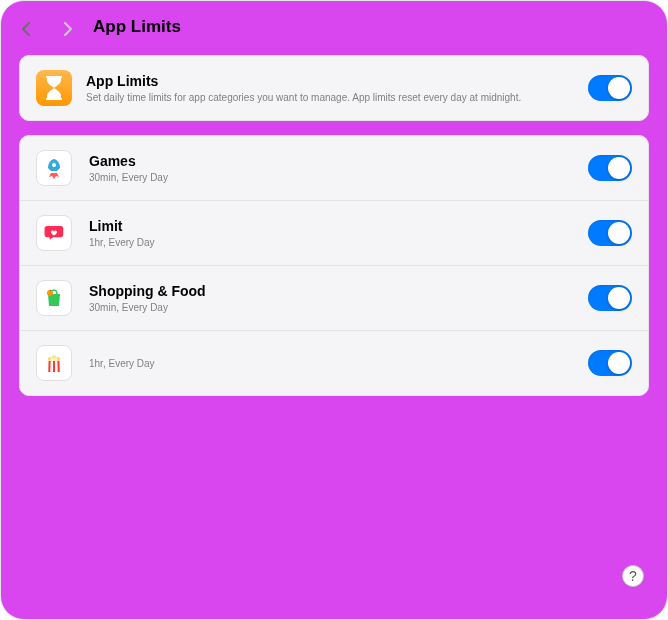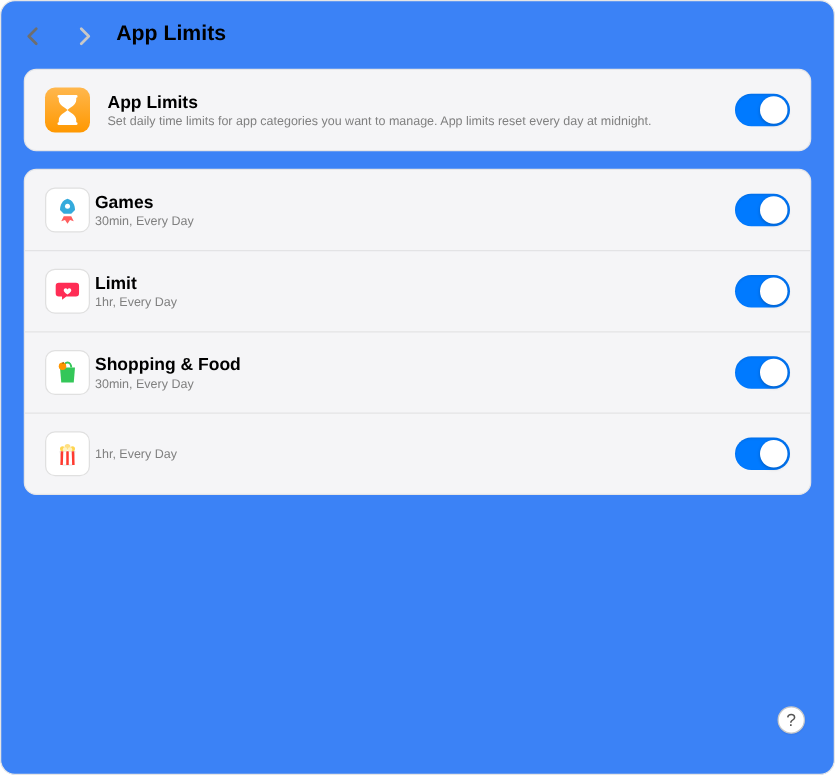--- a/index.html
+++ b/index.html
@@ -6,22 +6,22 @@
     body {
       font-family: -apple-system, BlinkMacSystemFont, "Segoe UI", Helvetica, Arial, sans-serif;
       background: #fff;
       width: 668px;
       height: 620px;
       overflow: hidden;
     }
     .window {
       width: 668px;
       height: 620px;
-      background: #3b82f6;
-      border-radius: 12px;
+      background: #d946ef;
+      border-radius: 24px;
       border: 1px solid #e5e5e5;
       padding: 0;
     }
     .header {
       display: flex;
       align-items: center;
       padding: 16px 20px 10px 20px;
       gap: 12px;
     }
     .nav-arrows {
@@ -113,21 +113,21 @@
       box-shadow: 0 1px 3px rgba(0,0,0,0.25);
     }
     .list-card {
       background: #f5f5f7;
       border: 1px solid #e5e5e7;
       border-radius: 10px;
     }
     .list-row {
       display: flex;
       align-items: center;
-      gap: 4px;
+      gap: 17px;
       padding: 14px 16px;
       border-bottom: 1px solid #e3e3e5;
     }
     .list-row:last-of-type {
       border-bottom: none;
     }
     .list-footer {
       display: flex;
       align-items: center;
       gap: 14px;

